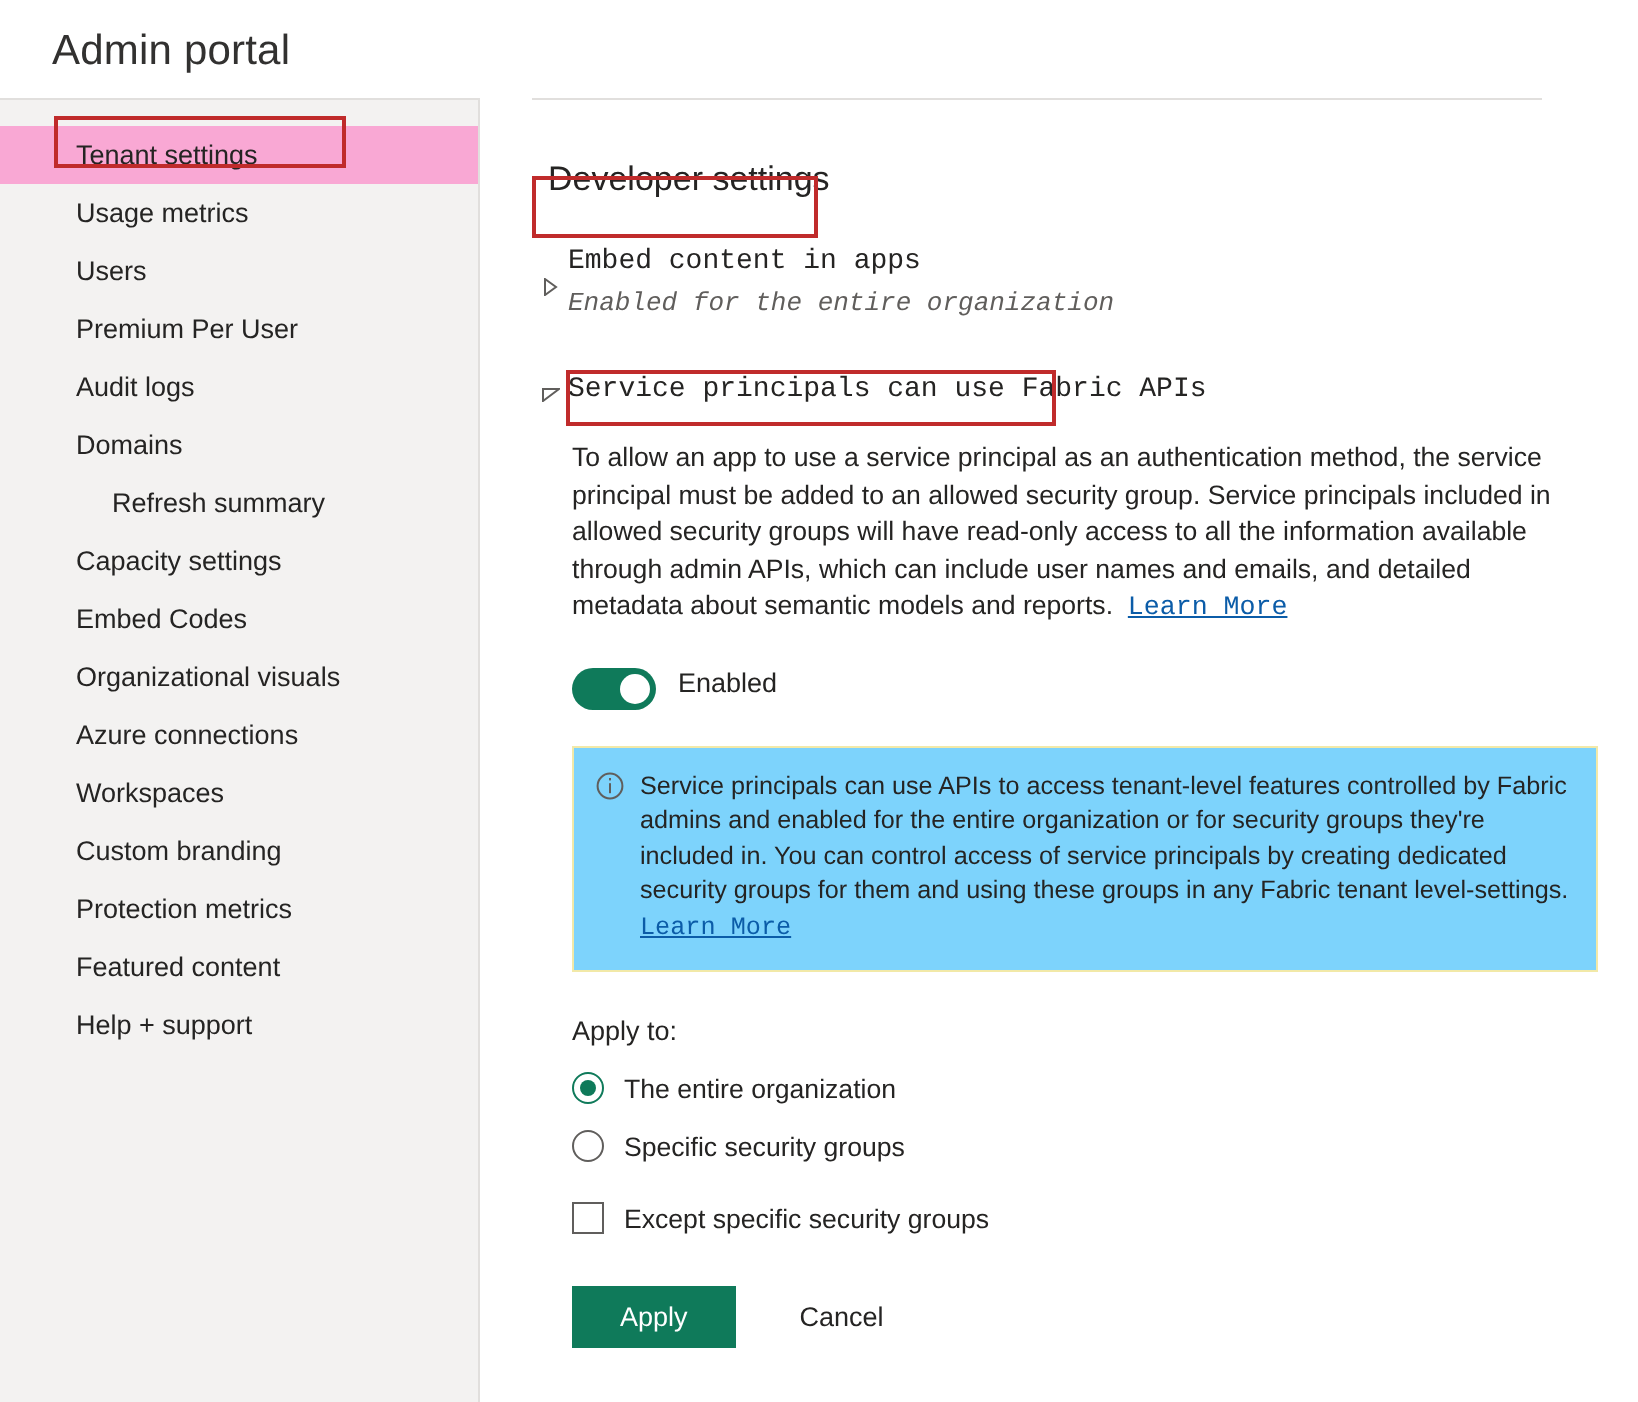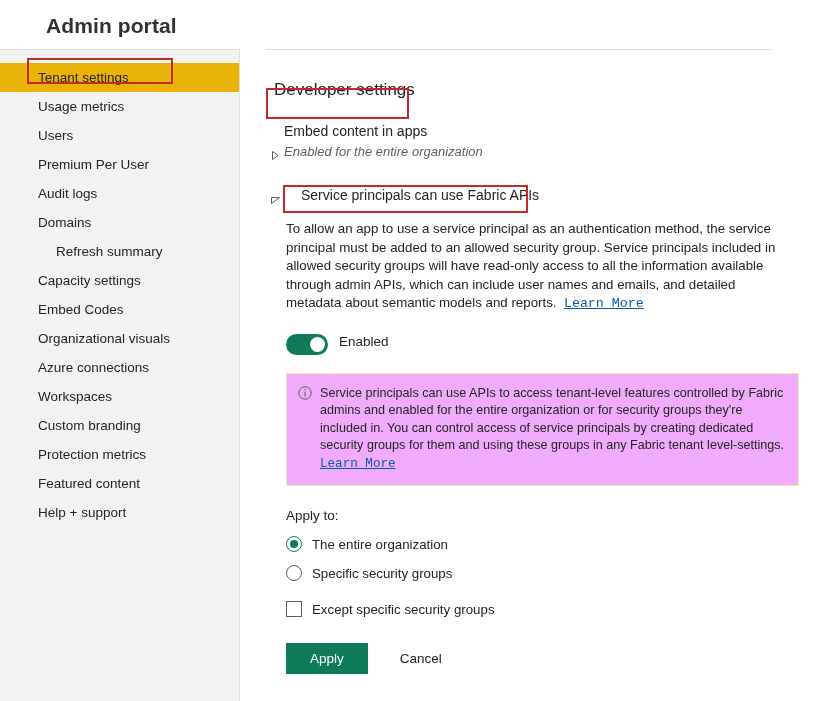--- a/index.html
+++ b/index.html
@@ -6,25 +6,24 @@
   html, body {
     margin: 0; padding: 0;
     width: 819px; height: 701px;
     background: #ffffff;
     font-family: "Liberation Sans", sans-serif;
     color: #252423;
     overflow: hidden;
   }
   #page-title {
     font-size: 21px;
-    font-weight: 700;
+    font-weight: 400;
     color: #323130;
-    padding: 14px 0 0 14px;
+    padding: 14px 0 0 26px;
     letter-spacing: 0.1px;
-    margin-left: 32px;
   }
   #layout {
     display: flex;
     height: 656px;
     margin-top: 11px;
   }
   
   #sidebar {
     width: 240px;
     flex: 0 0 240px;
@@ -35,21 +34,21 @@
   }
   .nav-item {
     font-size: 13.5px;
     color: #252423;
     padding: 6px 0 6px 38px;
     line-height: 17px;
     white-space: nowrap;
     cursor: pointer;
   }
   .nav-item.selected {
-    background: #eab308;
+    background: #f9a8d4;
   }
   .nav-item.sub {
     padding-left: 56px;
   }
   
   .hl {
     position: absolute;
     border: 2px solid #c02b2b;
     pointer-events: none;
   }
@@ -69,22 +68,23 @@
   }
   h2.section {
     font-size: 17px;
     font-weight: 400;
     color: #252423;
     margin: 30px 0 0 0;
     padding-left: 8px;
   }
   .setting-row {
     display: flex;
-    align-items: flex-end;
+    align-items: center;
     margin-top: 22px;
+    font-family: Liberation Mono, monospace;
   }
   .chev {
     width: 18px;
     flex: 0 0 18px;
     color: #605e5c;
     font-size: 10px;
     line-height: 18px;
     text-align: center;
     margin-top: 1px;
     cursor: pointer;
@@ -139,21 +139,21 @@
     top: 3px; right: 3px;
   }
   .toggle-label {
     font-size: 13.5px;
     margin-left: 11px;
     color: #252423;
   }
   
   .banner {
     margin: 18px 0 0 20px;
-    background: #f0abfc;
+    background: #7dd3fc;
     border: 1px solid #f2e9a8;
     max-width: 518px;
     display: flex;
     padding: 11px 7px 12px 11px;
   }
   .banner .info-icon {
     flex: 0 0 18px;
     margin-top: 1px;
   }
   .banner .banner-text {
@@ -270,21 +270,21 @@
         <div class="setting-sub">Enabled for the entire organization</div>
       </div>
     </div>
 
     <div class="setting-row" style="margin-top:26px;">
       <div class="chev">
         <svg width="9" height="7" viewBox="0 0 9 7">
             <path d="M0.5 0.5 L8.5 0.5 L0.5 6.5 Z" fill="none" stroke="#605e5c" stroke-width="1"></path>
           </svg>
       </div>
-      <div class="setting-title" style="margin-left:17px;">Service principals can use Fabric APIs</div>
+      <div class="setting-title" style="">Service principals can use Fabric APIs</div>
     </div>
 
 
     <p class="body-text tight"><span>To allow an app to use a service principal as an authentication method, the service principal must be added to an allowed security group. Service principals included in allowed security groups will have read-only access to all the information available through admin APIs, which can include user names and emails, and detailed metadata about semantic models and reports.</span>&nbsp; <a class="link">Learn More</a></p>
 
     <div class="toggle-row">
       <div class="toggle">
           <span class="knob"></span>
         </div>
       <span class="toggle-label">Enabled</span>

